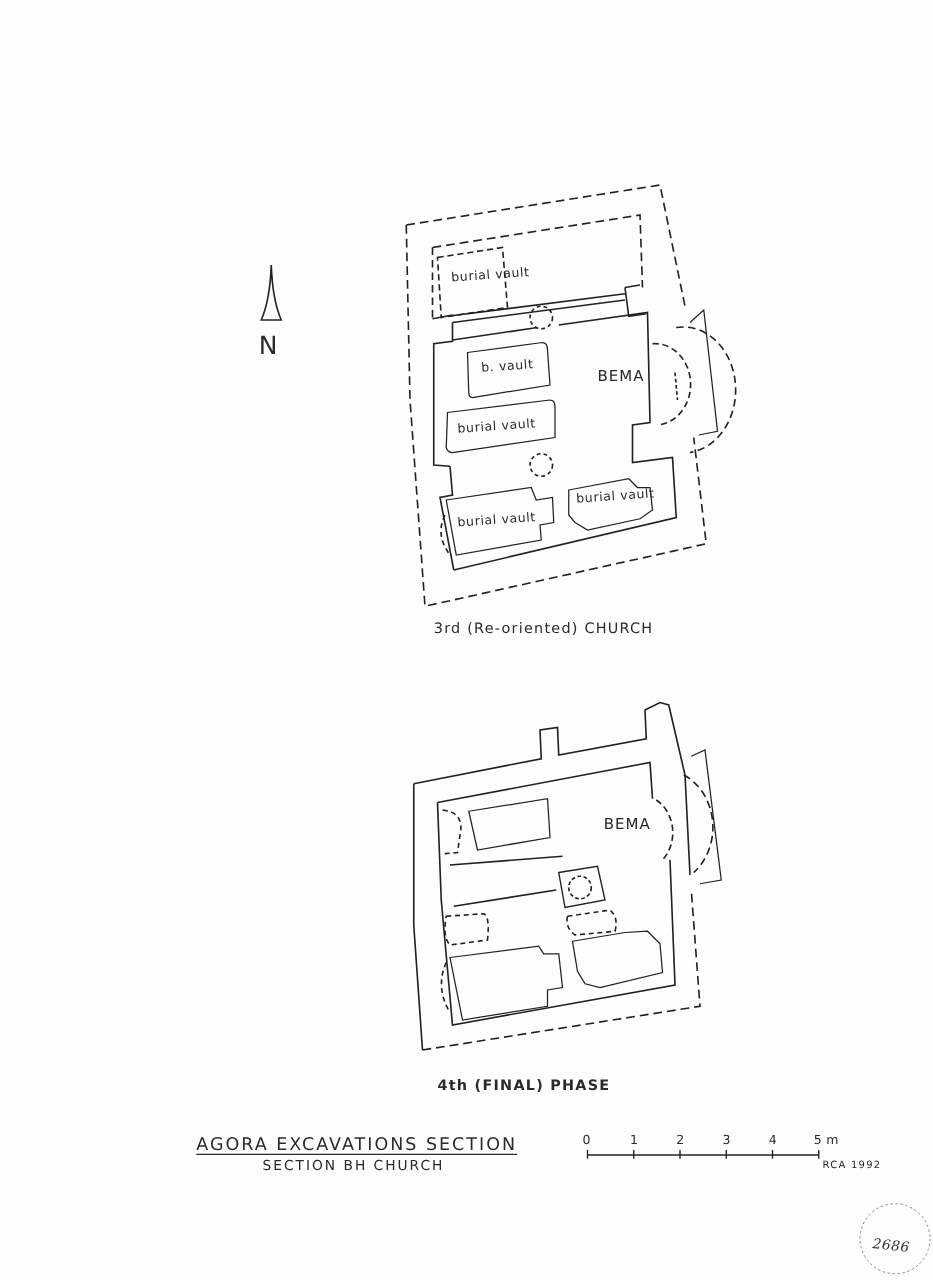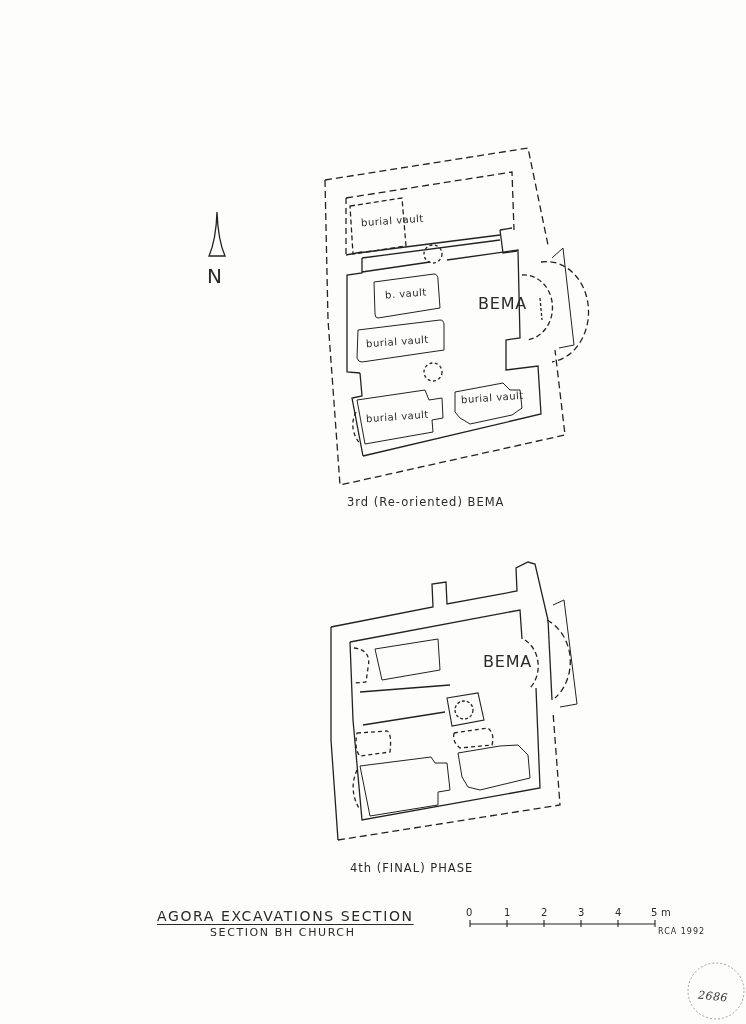--- a/index.html
+++ b/index.html
@@ -1,20 +1,20 @@
 <!DOCTYPE html>
 <html><head>
 <meta charset="utf-8">
 <style>
   html, body { margin: 0; padding: 0; background: #fdfdfc; }
   body { width: 746px; height: 1024px; position: relative; overflow: hidden; font-family: "DejaVu Sans", sans-serif; color: #222; }
   svg.canvas { position: absolute; left: 0; top: 0; width: 746px; height: 1024px; }
   .lbl { position: absolute; white-space: nowrap; color: #2a2a2a; font-family: "DejaVu Sans", sans-serif; letter-spacing: 0.5px; }
   .vault { font-size: 10px; }
-  .bema { font-size: 16px; letter-spacing: 0.8px; }
+  .bema { font-size: 12px; letter-spacing: 0.8px; }
   .phase { font-size: 11.5px; letter-spacing: 1px; }
   .title1 { font-size: 14px; letter-spacing: 1.6px; text-decoration: underline; text-underline-offset: 3px; }
   .title2 { font-size: 11px; letter-spacing: 1.6px; }
   .tick { font-size: 10px; }
   .credit { font-size: 8px; letter-spacing: 1px; padding-left: 46px; }
   .north { font-size: 20px; font-weight: normal; }
   .hand { font-family: "DejaVu Serif", serif; font-style: italic; font-size: 13px; color: #555; letter-spacing: 1px; }
   .stamp { font-family: "DejaVu Serif", serif; font-style: italic; font-size: 11px; color: #333; }
 </style>
 </head>
@@ -110,24 +110,24 @@
 </svg>
 
 <div class="lbl north" style="left:207px;top:264px;">N</div>
 
 <div class="lbl vault" style="left:361px;top:215px;transform:rotate(-4deg);">burial vault</div>
 <div class="lbl vault" style="left:385px;top:288px;transform:rotate(-4deg);">b. vault</div>
 <div class="lbl vault" style="left:366px;top:336px;transform:rotate(-4deg);">burial vault</div>
 <div class="lbl vault" style="left:366px;top:411px;transform:rotate(-4deg);">burial vault</div>
 <div class="lbl vault" style="left:461px;top:392px;transform:rotate(-4deg);">burial vault</div>
 <div class="lbl bema" style="left:478px;top:294px;">BEMA</div>
-<div class="lbl phase" style="left:347px;top:495px;">3rd (Re-oriented) BEMA</div>
+<div class="lbl phase" style="left:347px;top:495px;">3rd (Re-oriented) CHURCH</div>
 
 <div class="lbl bema" style="left:483px;top:652px;">BEMA</div>
-<div class="lbl phase" style="left:350px;top:861px;">4th (FINAL) PHASE</div>
+<div class="lbl phase" style="left:350px;top:861px;font-weight:bold;">4th (FINAL) PHASE</div>
 
 <div class="lbl title1" style="left:157px;top:908px;">AGORA EXCAVATIONS SECTION</div>
 <div class="lbl title2" style="left:210px;top:926px;">SECTION BH CHURCH</div>
 
 <div class="lbl tick" style="left:466px;top:907px;">0</div>
 <div class="lbl tick" style="left:504px;top:907px;">1</div>
 <div class="lbl tick" style="left:541px;top:907px;">2</div>
 <div class="lbl tick" style="left:578px;top:907px;">3</div>
 <div class="lbl tick" style="left:615px;top:907px;">4</div>
 <div class="lbl tick" style="left:651px;top:907px;">5</div>

